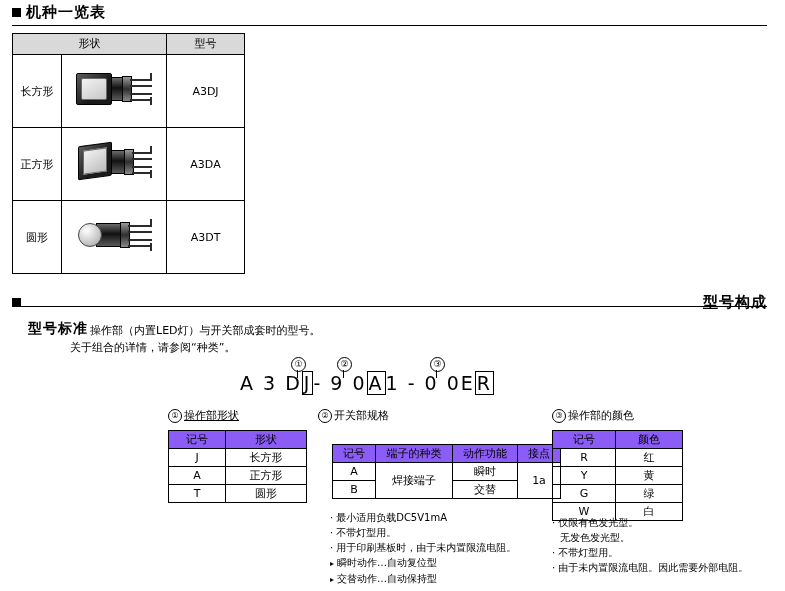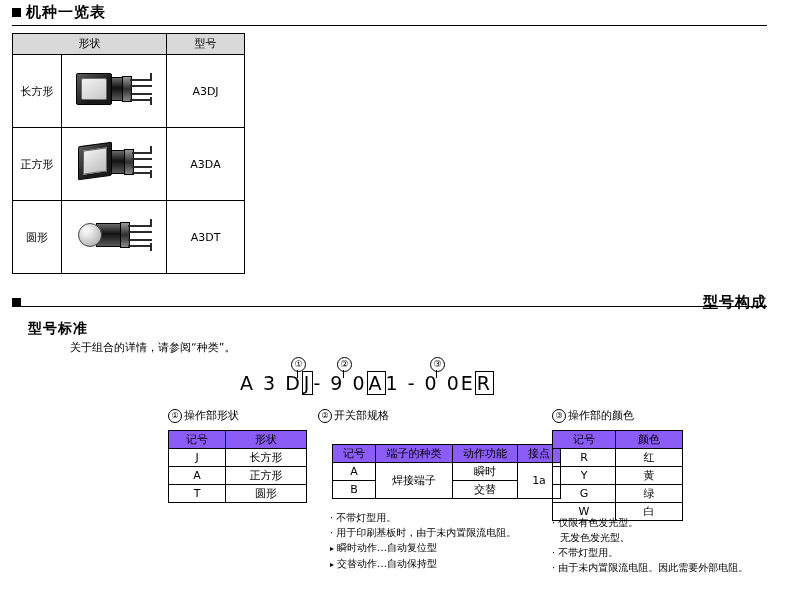--- a/index.html
+++ b/index.html
@@ -326,34 +326,35 @@
   </tbody>
     </table>
 
   <div class="section-head" style="top:294px;justify-content:space-between;">
     <span class="marker"></span>
     <span class="title">型号构成</span>
   </div>
   <div class="section-rule" style="top:306px;"></div>
 
   <div class="mn-title" style="left:28px; top:320px;">型号标准</div>
+  <div class="mn-sub1" style="left:90px; top:323px;">操作部（内置LED灯）与开关部成套时的型号。</div>
   <div class="mn-sub2" style="left:70px; top:340px;">关于组合的详情，请参阅“种类”。</div>
 
   <div class="circ" style="left:291px; top:357px;">①</div>
   <div class="circ" style="left:337px; top:357px;">②</div>
   <div class="circ" style="left:430px; top:357px;">③</div>
   <div class="lead" style="left:297px; top:370px; height:8px;"></div>
   <div class="lead" style="left:343px; top:370px; height:8px;"></div>
   <div class="lead" style="left:436px; top:370px; height:8px;"></div>
 
   <div class="code-row" style="left:240px; top:372px;">
     <span>A 3 D</span><span class="boxed">J</span><span>- 9 0</span><span class="boxed">A</span><span>1 - 0 0</span><span>E</span><span class="boxed">R</span>
   </div>
 
-  <div class="grp-label" style="left:168px; top:408px;">
+  <div class="grp-label" style="left:168px; top:408px;text-decoration:underline;">
     <span class="inline-circ">①</span><span>操作部形状</span>
   </div>
   <table class="spec-table" style="left:168px; top:430px;">
     <tbody>
         <tr>
       <th style="width:52px;">记号</th>
       <th style="width:76px;">形状</th>
     </tr>
     <tr>
       <td>J</td>
@@ -389,20 +390,21 @@
       <td rowspan="2">1a</td>
     </tr>
     <tr>
       <td>B</td>
       <td>交替</td>
     </tr>
   </tbody>
     </table>
 
   <div class="notes" style="left:330px; top:510px;">
+    <div class="bullet">最小适用负载DC5V1mA</div>
     <div class="bullet">不带灯型用。</div>
     <div class="bullet">用于印刷基板时，由于未内置限流电阻。</div>
     <div class="arrow">瞬时动作…自动复位型</div>
     <div class="arrow">交替动作…自动保持型</div>
   </div>
 
   <div class="grp-label" style="left:552px; top:408px;">
     <span class="inline-circ">③</span><span>操作部的颜色</span>
   </div>
   <table class="spec-table" style="left:552px; top:430px;">

